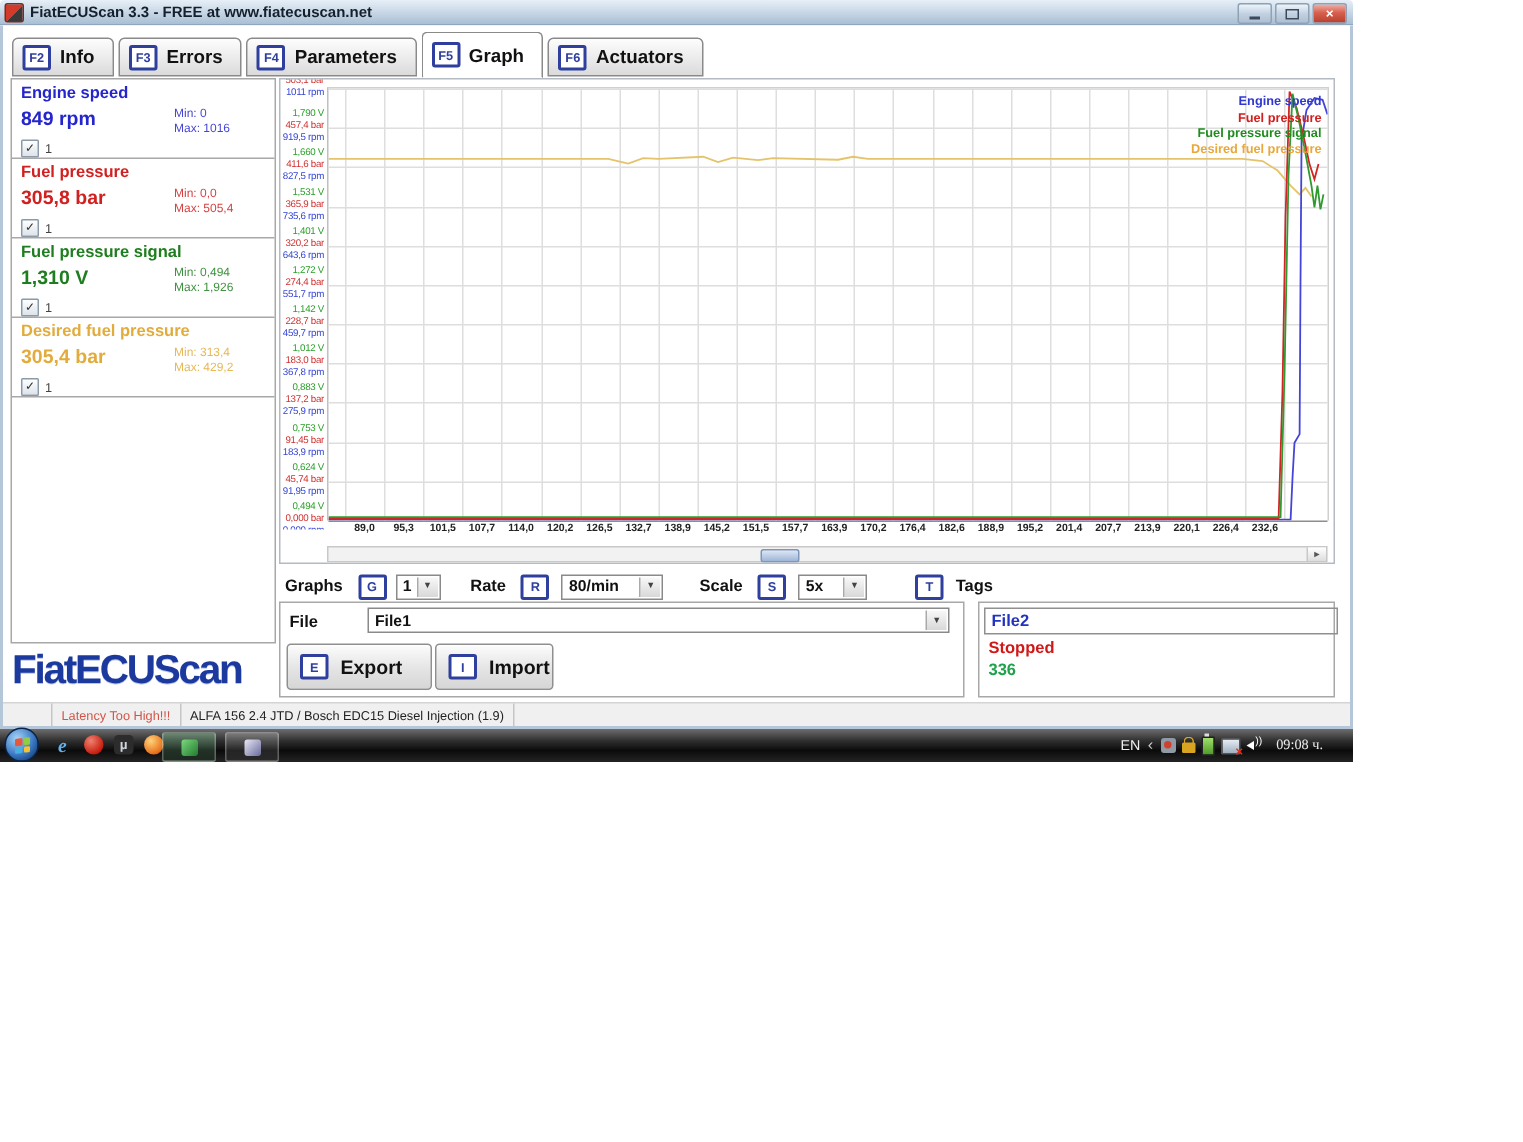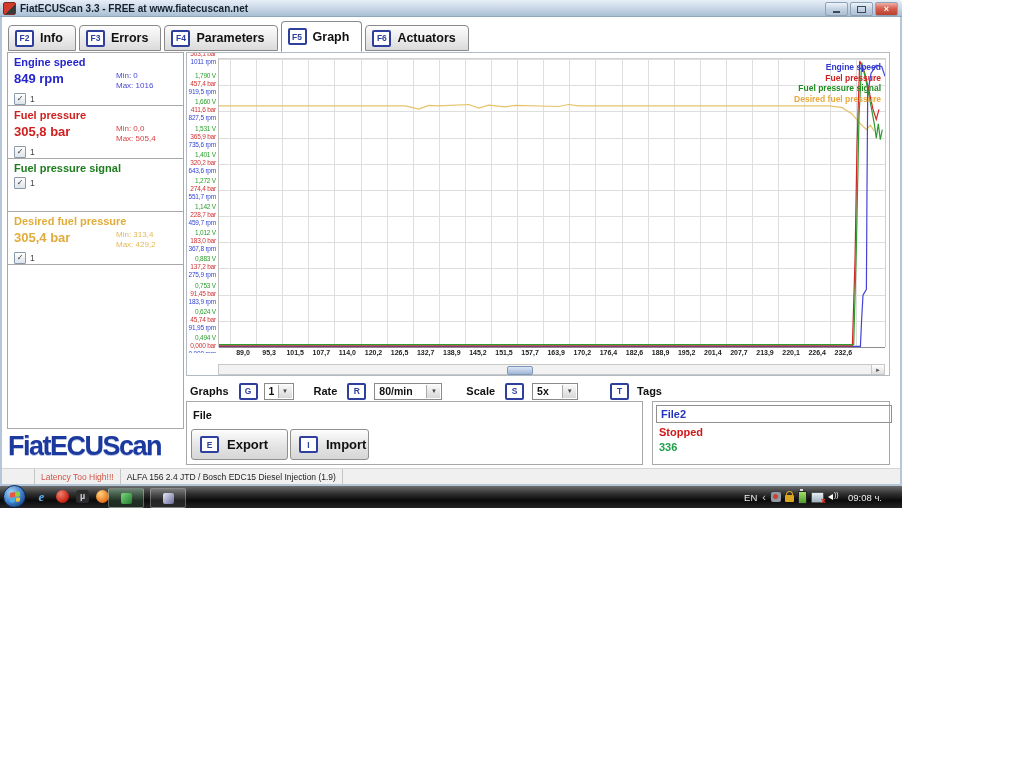--- a/index.html
+++ b/index.html
@@ -129,21 +129,21 @@
   .lock-icon::before{content:"";position:absolute;left:1px;top:-4px;width:5px;height:4px;border:1.5px solid #d9a520;
     border-bottom:none;border-radius:4px 4px 0 0;}
   .battery-icon{width:7px;height:11px;background:linear-gradient(#9fe06a,#4f9a2a);border:1px solid #222;border-radius:1px;position:relative;}
   .battery-icon::before{content:"";position:absolute;left:1px;top:-3px;width:3px;height:2px;background:#ddd;}
   .network-icon{width:11px;height:9px;background:linear-gradient(#e8eef4,#9fb0c0);border:1px solid #555;border-radius:1px;position:relative;}
   .network-icon::after{content:"\00d7";position:absolute;right:-3px;bottom:-3px;color:#e03020;font-size:9px;font-weight:bold;line-height:7px;}
   .volume-icon{position:relative;width:12px;height:10px;}
   .volume-icon::before{content:"";position:absolute;left:0;top:2px;border-style:solid;border-color:transparent #fff transparent transparent;
     border-width:3px 5px 3px 0;}
   .volume-icon::after{content:"))";position:absolute;left:6px;top:-1px;color:#fff;font-size:7px;}
-  .clock{color:#eee;font-size:9.5px;margin-left:4px;white-space:nowrap;}
+  .clock{color:#eee;font-size:9.5px;margin-left:4px;white-space:nowrap;font-family:Liberation Serif, serif;}
 </style>
 </head>
 <body>
 
 <div class="screen">
   <div class="window">
     <div class="titlebar">
       <div class="appicon"></div>
       <span class="title">FiatECUScan 3.3 - FREE at www.fiatecuscan.net</span>
       <div class="winbtns">
@@ -205,20 +205,27 @@
               <div>Max: 505,4</div>
             </div>
           </div>
           <div class="pcheckrow">
             <span class="cb">✓</span>
             <span class="cbl">1</span>
           </div>
         </div>
         <div class="pcard" style="--pc: #1e7d1e;">
           <div class="ptitle">Fuel pressure signal</div>
+          <div class="prow">
+            <div class="pval">1,310 V</div>
+            <div class="pmm">
+              <div>Min: 0,494</div>
+              <div>Max: 1,926</div>
+            </div>
+          </div>
           <div class="pcheckrow">
             <span class="cb">✓</span>
             <span class="cbl">1</span>
           </div>
         </div>
         <div class="pcard" style="--pc: #e2ac3c;">
           <div class="ptitle">Desired fuel pressure</div>
           <div class="prow">
             <div class="pval">305,4 bar</div>
             <div class="pmm">
@@ -398,20 +405,24 @@
       <div class="select sel-scale">
         <span>5x</span>
         <i class="darr">▼</i>
       </div>
       <span class="kb" style="margin:0 8px 0 32px;">T</span>
       <span class="clabel">Tags</span>
     </div>
 
     <div class="gbox left">
       <span class="flabel">File</span>
+      <div class="select sel-file fsel">
+        <span>File1</span>
+        <i class="darr">▼</i>
+      </div>
       <button class="pbtn btn-export">
         <span class="kb">E</span>
         <span>Export</span>
       </button>
       <button class="pbtn btn-import">
         <span class="kb">I</span>
         <span>Import</span>
       </button>
     </div>
 

